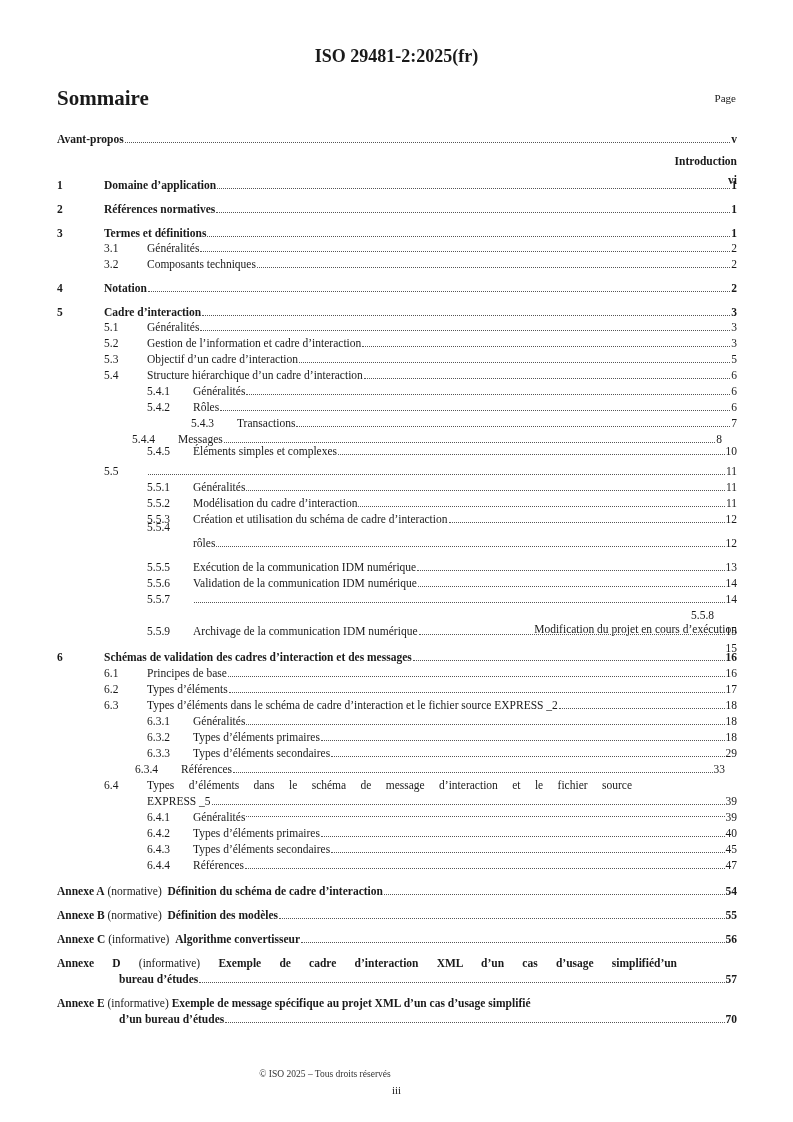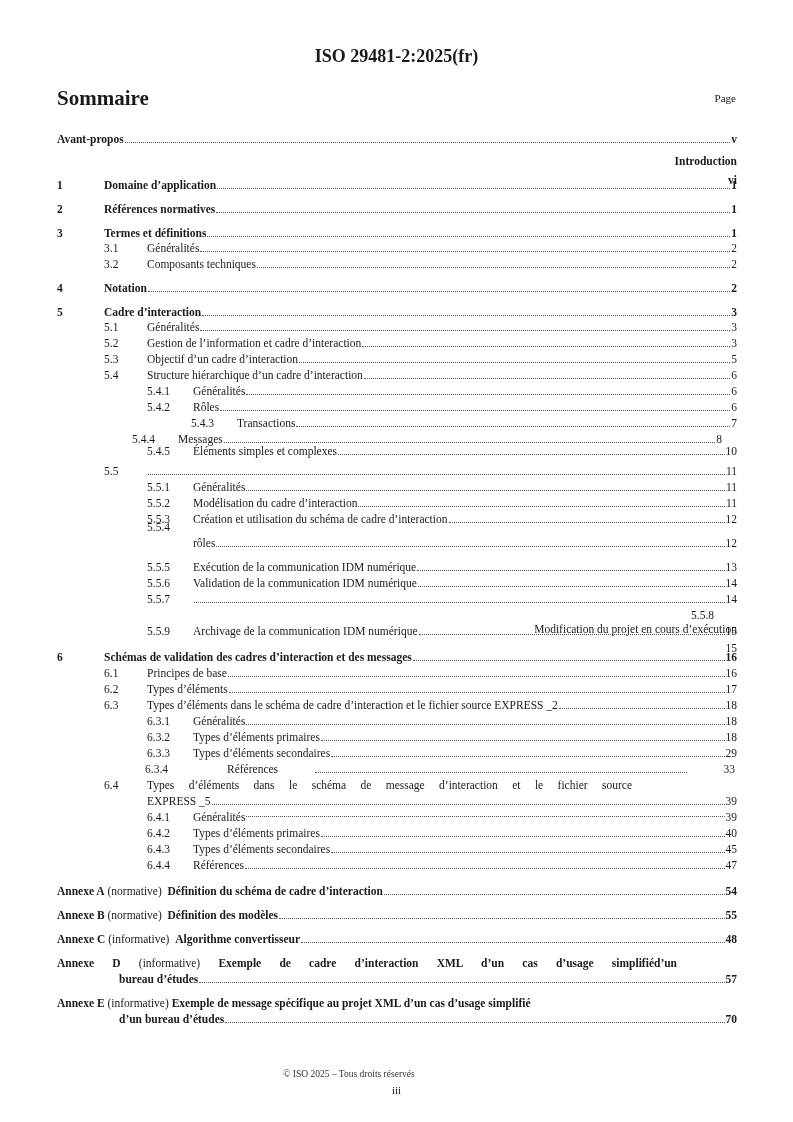--- a/index.html
+++ b/index.html
@@ -14,21 +14,21 @@
   .row { position: absolute; left: 57px; width: 680px; font-size: 11.5px; line-height: 14px;
          font-family: "Liberation Serif", serif; display: flex; align-items: flex-end; }
   .row.bold { font-weight: bold; }
   .num { display: inline-block; flex: none; }
   .txt { flex: none; white-space: nowrap; }
   .dots { flex: 1 1 auto; border-bottom: 1px dotted #555; margin: 0 1px 3px 1px; height: 1px; }
   .pg { flex: none; text-align: right; }
   .wrap { position: absolute; font-size: 11.5px; line-height: 14px;
           font-family: "Liberation Serif", serif; text-align: justify; }
   .footer { position: absolute; top: 1069px; left: 0; width: 650px; text-align: center;
-            font-size: 9.5px; font-family: "Liberation Serif", serif; color: #333; padding-left: 24px; }
+            font-size: 9.5px; font-family: "Liberation Serif", serif; color: #333; }
   .footer2 { position: absolute; top: 1084px; left: 0; width: 793px; text-align: center;
             font-size: 11px; font-family: "Liberation Serif", serif; }
   .norm { font-weight: normal; }
 </style>
 </head>
 <body>
 
 <div class="header">ISO 29481-2:2025(fr)</div>
 <div class="title">Sommaire</div>
 <div class="pagelabel">Page</div>
@@ -227,21 +227,21 @@
       <span class="txt">Types d’éléments primaires</span>
       <span class="dots"></span>
       <span class="pg">18</span>
     </div>
     <div class="row" style="top: 746px; left: 147px; width: 590px;">
       <span class="num" style="width: 46px;">6.3.3</span>
       <span class="txt">Types d’éléments secondaires</span>
       <span class="dots"></span>
       <span class="pg">29</span>
     </div>
-    <div class="row" style="top: 762px; left: 145px; width: 590px; gap: 36px;">
+    <div class="row" style="top: 762px; left: 135px; width: 590px;">
       <span class="num" style="width: 46px;">6.3.4</span>
       <span class="txt">Références</span>
       <span class="dots"></span>
       <span class="pg">33</span>
     </div>
     <div class="row" style="top: 810px; left: 147px; width: 590px; align-items: center;">
       <span class="num" style="width: 46px;">6.4.1</span>
       <span class="txt">Généralités</span>
       <span class="dots"></span>
       <span class="pg">39</span>
@@ -291,21 +291,21 @@
   <span class="pg">54</span>
 </div>
 <div class="row bold" style="top:908px;">
   <span class="txt">Annexe B</span>&nbsp;<span class="txt norm">(normative)</span>&nbsp;&nbsp;<span class="txt">Définition des modèles</span>
   <span class="dots"></span>
   <span class="pg">55</span>
 </div>
 <div class="row bold" style="top:932px;">
   <span class="txt">Annexe C</span>&nbsp;<span class="txt norm">(informative)</span>&nbsp;&nbsp;<span class="txt">Algorithme convertisseur</span>
   <span class="dots"></span>
-  <span class="pg">48</span>
+  <span class="pg">56</span>
 </div>
 
 <div class="wrap" style="top:956px; left:57px; width:680px; font-weight:bold;">
   <div style="width:620px; text-align:justify; text-align-last:justify;">
     <span>Annexe D</span>
     <span class="norm">(informative)</span>
     <span>Exemple de cadre d’interaction XML d’un cas d’usage simplifiéd’un</span>
   </div>
 </div>
 <div class="row bold" style="top:972px; left:119px; width:618px;">

